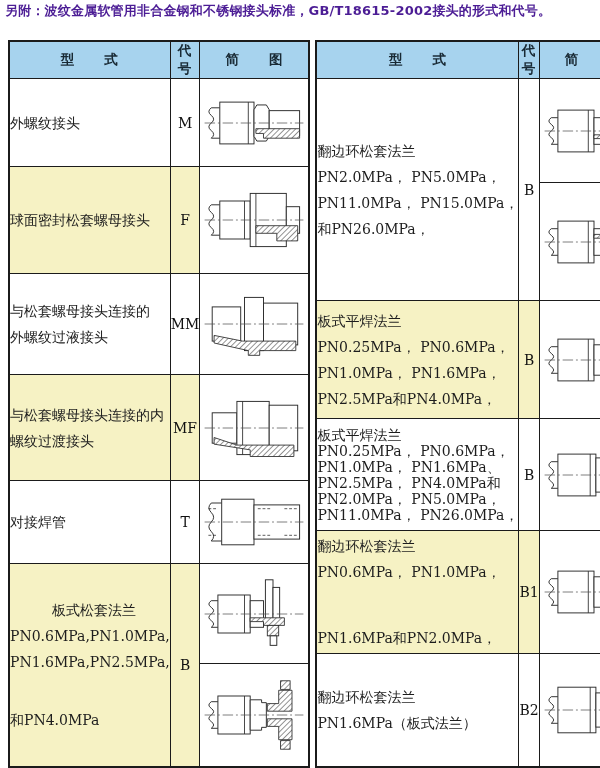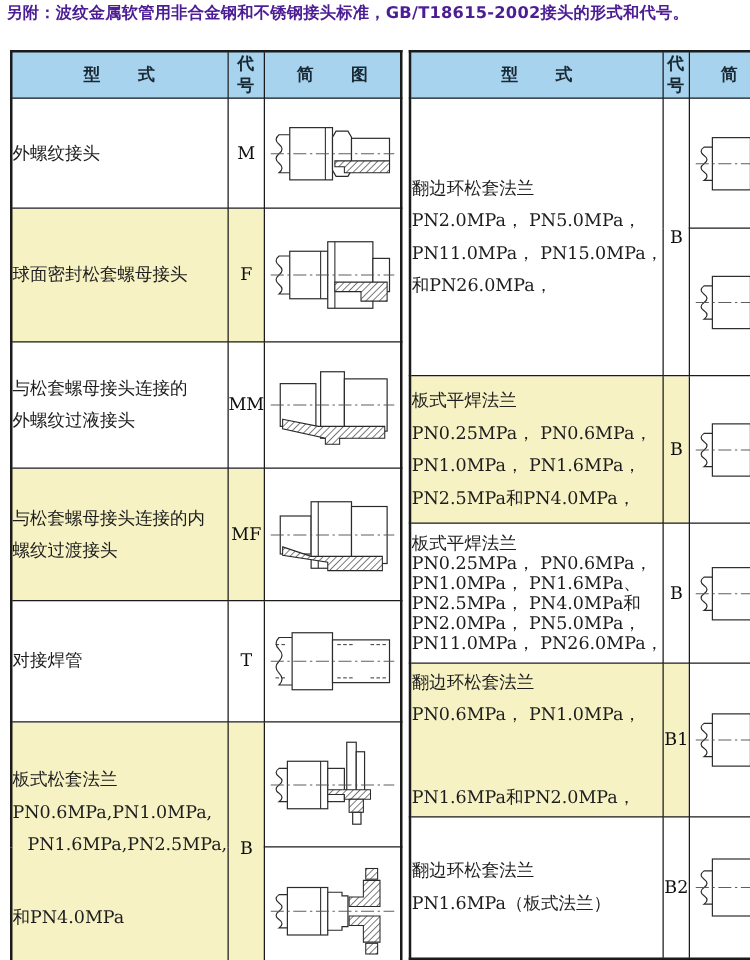--- a/index.html
+++ b/index.html
@@ -141,21 +141,21 @@
               </defs>
               <rect x="8" y="24" width="26" height="32" fill="#fff" stroke="#2a2a2a" stroke-width="1"></rect>
               <rect x="34" y="12" width="34" height="56" fill="#fff" stroke="#2a2a2a" stroke-width="1"></rect>
               <line x1="40" y1="12" x2="40" y2="68" stroke="#2a2a2a" stroke-width="0.9"></line>
               <rect x="68" y="16" width="30" height="48" fill="#fff" stroke="#2a2a2a" stroke-width="1"></rect>
               <polygon points="10,50 34,58 94,58 94,70 48,70 48,63 10,57" fill="url(#hatch3)" stroke="#2a2a2a" stroke-width="0.9"></polygon>
               <line x1="0" y1="40" x2="104" y2="40" stroke="#555" stroke-width="0.8" stroke-dasharray="11 3 2 3"></line>
             </svg>
           </td>
         </tr>
-        <tr style="height: 97px;">
+        <tr style="height: 83px;">
           <td class="type-cell">
             <div class="tline" style="line-height: 26px;">对接焊管</div>
           </td>
           <td class="code-cell">T</td>
           <td class="diagram-cell">
             <svg viewBox="0 0 104 80" width="108" height="76">
               <defs>
                 <pattern id="hatch4" width="4" height="4" patternUnits="userSpaceOnUse" patternTransform="rotate(45)">
                   <rect width="4" height="4" fill="#ffffff"></rect>
                   <line x1="0" y1="0" x2="0" y2="4" stroke="#222" stroke-width="1"></line>
@@ -169,23 +169,23 @@
               <line x1="56" y1="26" x2="70" y2="26" stroke="#2a2a2a" stroke-width="0.8" stroke-dasharray="3 2"></line>
               <line x1="84" y1="26" x2="98" y2="26" stroke="#2a2a2a" stroke-width="0.8" stroke-dasharray="3 2"></line>
               <line x1="56" y1="54" x2="70" y2="54" stroke="#2a2a2a" stroke-width="0.8" stroke-dasharray="3 2"></line>
               <line x1="84" y1="54" x2="98" y2="54" stroke="#2a2a2a" stroke-width="0.8" stroke-dasharray="3 2"></line>
               <line x1="0" y1="40" x2="104" y2="40" stroke="#555" stroke-width="0.8" stroke-dasharray="11 3 2 3"></line>
             </svg>
           </td>
         </tr>
         <tr style="height: 100px;">
           <td class="type-cell hl" rowspan="2">
-            <div class="tline" style="line-height: 26px;">板式松套法兰</div>
+            <div class="tline" style="line-height: 26px; padding-left: 42px;">板式松套法兰</div>
             <div class="tline" style="line-height: 26px;">PN0.6MPa,PN1.0MPa,</div>
-            <div class="tline" style="line-height: 26px; padding-left: 12px;">PN1.6MPa,PN2.5MPa,</div>
+            <div class="tline" style="line-height: 26px;">PN1.6MPa,PN2.5MPa,</div>
             <div class="tline" style="line-height: 26px; margin-top: 32px;">和PN4.0MPa</div>
           </td>
           <td class="code-cell hl" rowspan="2">B</td>
           <td class="diagram-cell">
             <svg viewBox="0 0 104 80" width="108" height="76">
               <defs>
                 <pattern id="hatch5" width="4" height="4" patternUnits="userSpaceOnUse" patternTransform="rotate(45)">
                   <rect width="4" height="4" fill="#ffffff"></rect>
                   <line x1="0" y1="0" x2="0" y2="4" stroke="#222" stroke-width="1"></line>
                 </pattern>

